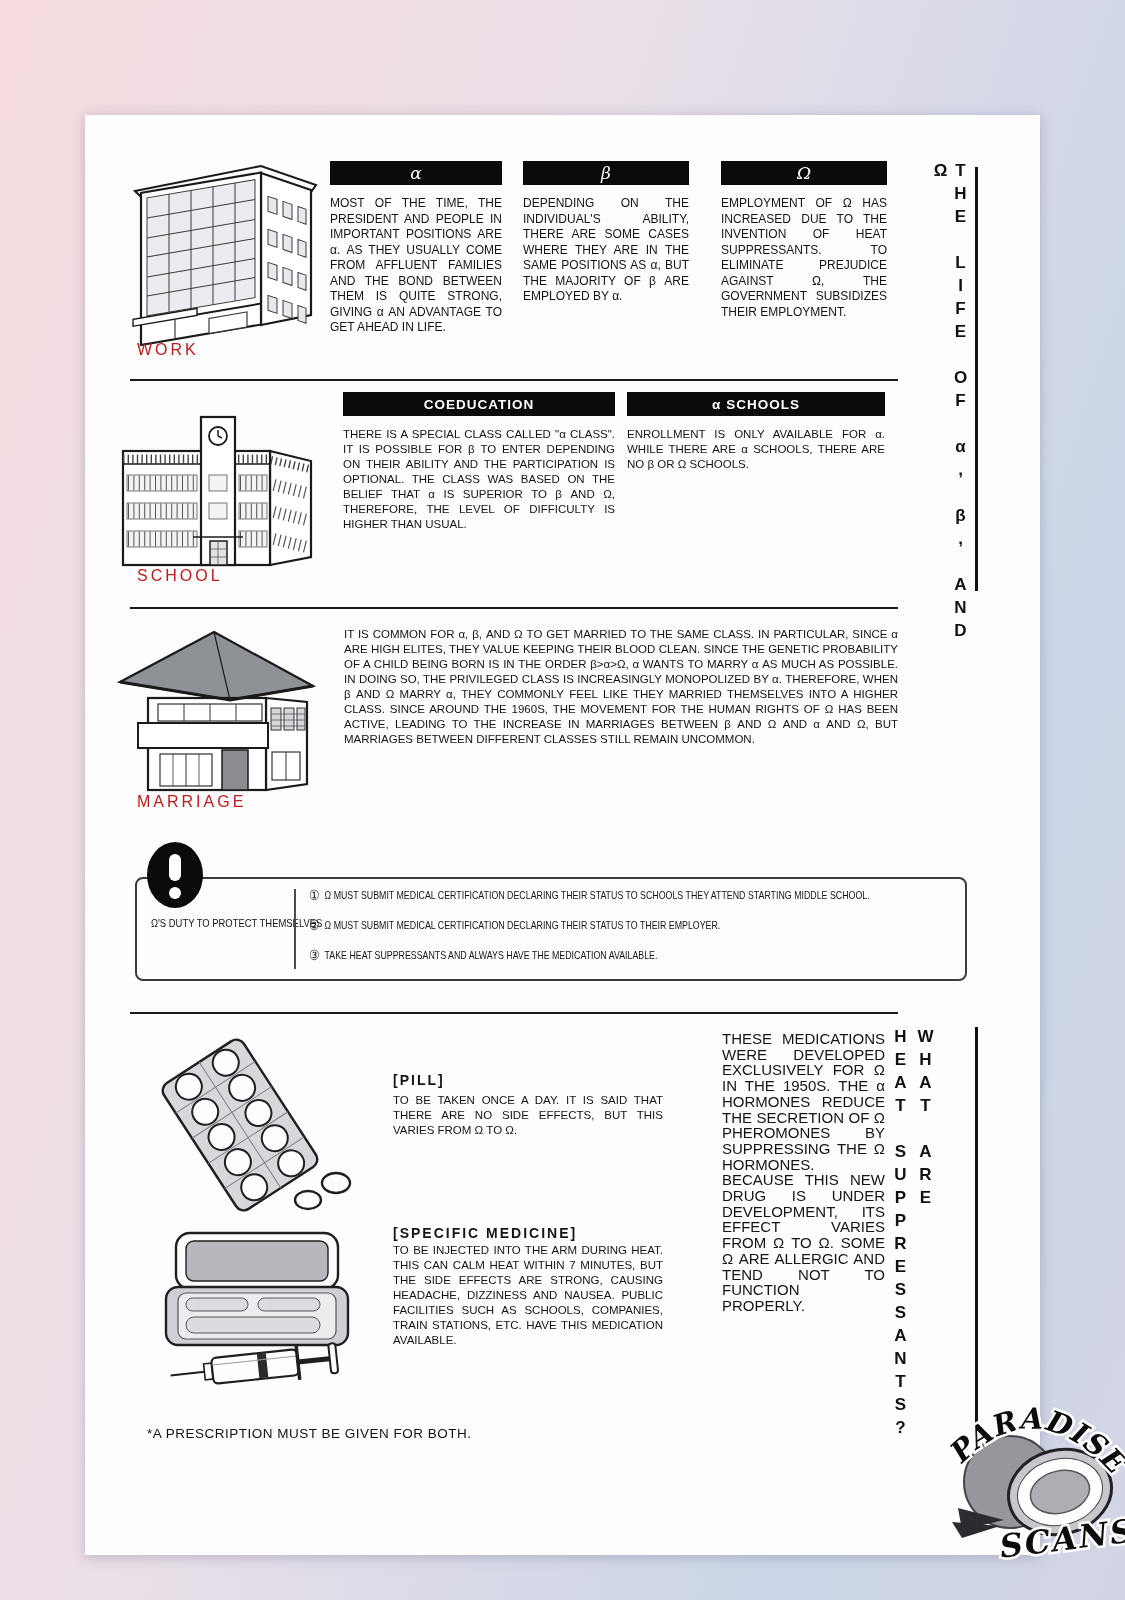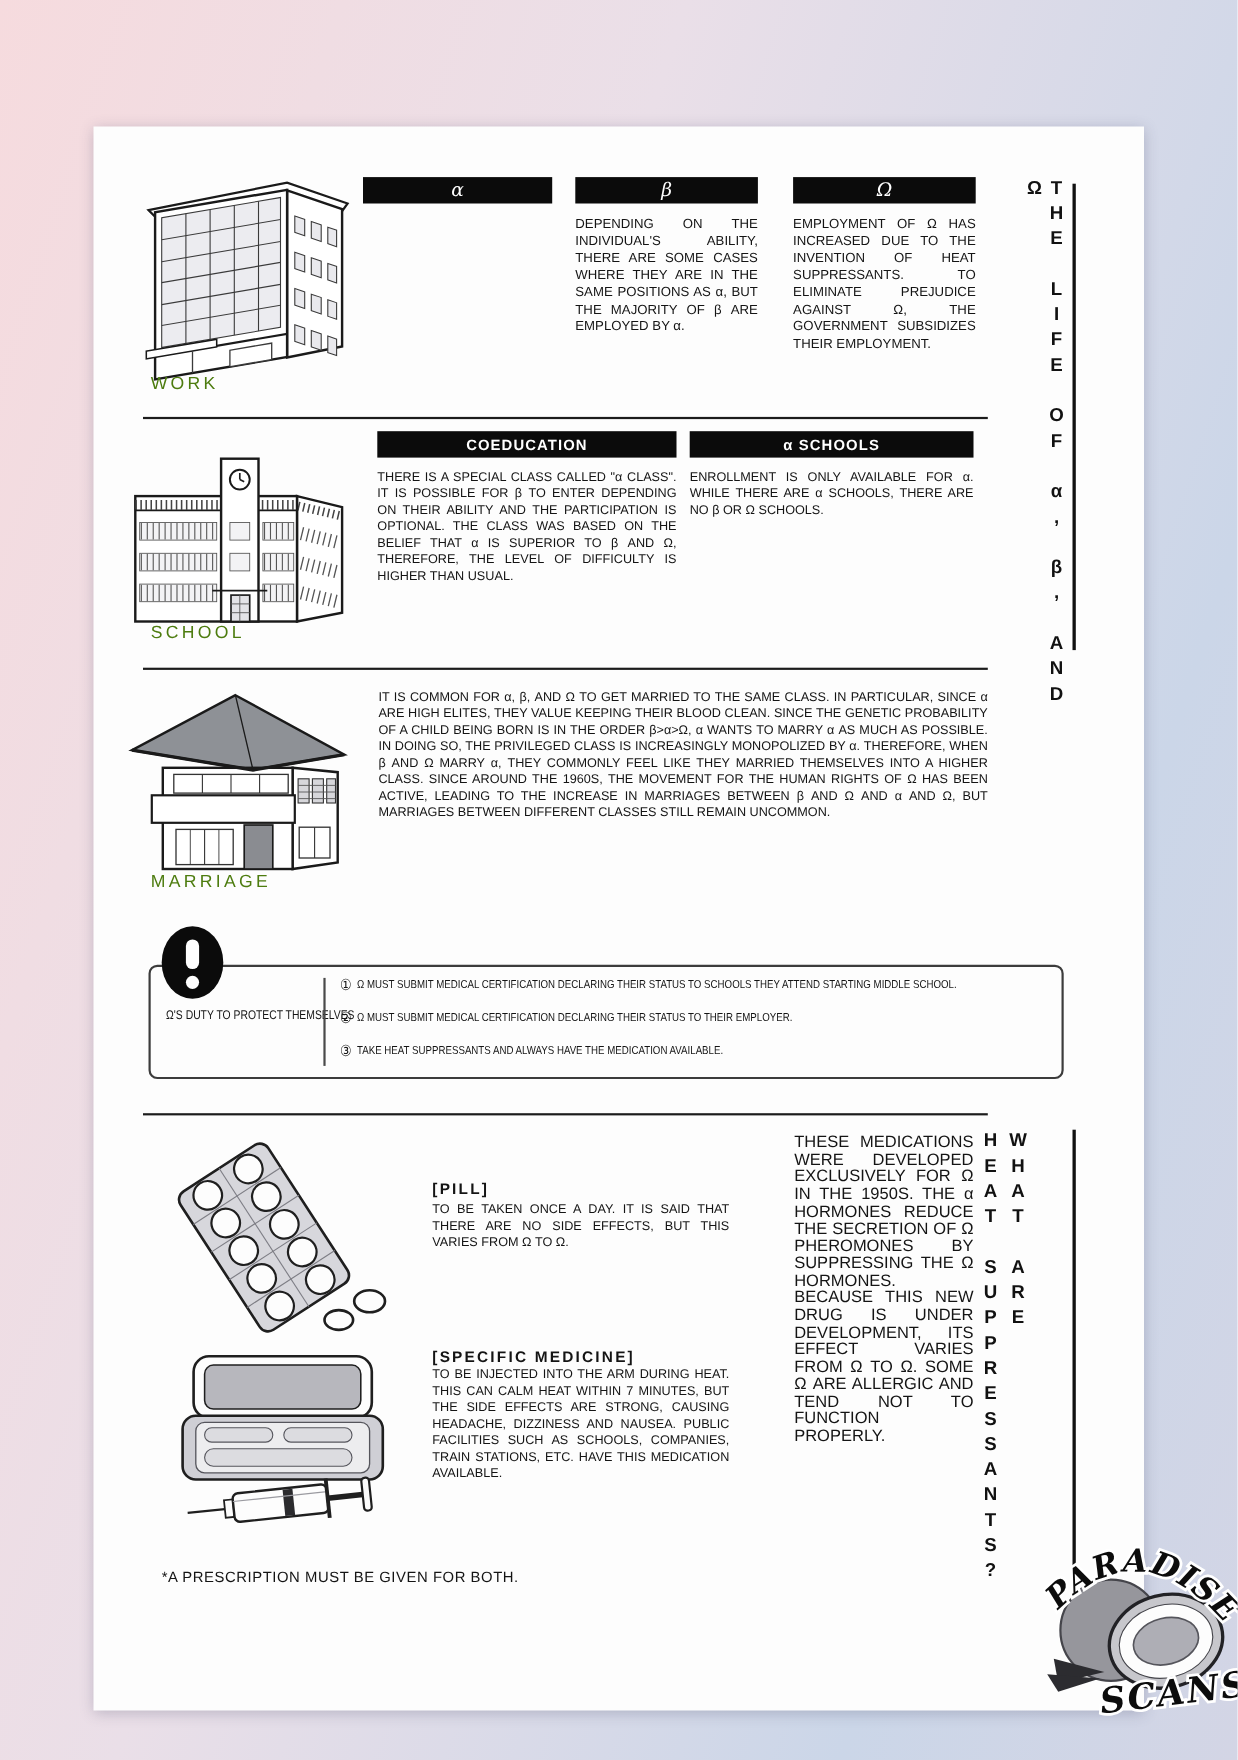--- a/index.html
+++ b/index.html
@@ -15,21 +15,21 @@
   }
   .bar{
     background:#0b0b0b;color:#fff;display:flex;align-items:center;justify-content:center;
     height:24px;margin-bottom:11px;
   }
   .greek-hdr{font-family:"DejaVu Serif",serif;font-style:italic;font-size:17px;}
   .school-hdr{font-weight:bold;font-size:13.5px;letter-spacing:1px;}
   .bodytext{font-size:12px;line-height:15.5px;text-align:justify;}
   .midtext{font-size:11.5px;line-height:15px;text-align:justify;}
   .note{font-size:15px;line-height:15.7px;text-align:justify;}
-  .illu-label{font-size:16px;letter-spacing:3px;color:#4d7c0f;}
+  .illu-label{font-size:16px;letter-spacing:3px;color:#b91c1c;}
   .hrule{height:2px;background:#1c1c1c;}
   .vrule{width:3px;background:#111;}
   .vtext{
     writing-mode:vertical-rl;text-orientation:upright;
     font-size:17px;letter-spacing:4px;font-weight:bold;color:#111;
   }
   .vtext div{margin:0 5px;}
   #duty-box{
     position:absolute;left:50px;top:762px;width:828px;height:100px;
     border:2px solid #3c3c3c;border-radius:8px;
@@ -88,20 +88,21 @@
       <rect x="86" y="186" width="38" height="15" fill="#fff" stroke="#3a3a3a" stroke-width="1.2"></rect>
       <line x1="52" y1="181" x2="52" y2="201" stroke="#3a3a3a" stroke-width="1.2"></line>
     </g>
   </svg>
   <div class="abs illu-label" style="left:52px;top:226px">WORK</div>
 
   <div class="abs" style="left:245px;top:46px;width:172px">
     <div class="bar">
       <span class="greek-hdr">α</span>
     </div>
+    <div class="bodytext">MOST OF THE TIME, THE PRESIDENT AND PEOPLE IN IMPORTANT POSITIONS ARE α. AS THEY USUALLY COME FROM AFFLUENT FAMILIES AND THE BOND BETWEEN THEM IS QUITE STRONG, GIVING α AN ADVANTAGE TO GET AHEAD IN LIFE.</div>
   </div>
   <div class="abs" style="left:438px;top:46px;width:166px">
     <div class="bar">
       <span class="greek-hdr">β</span>
     </div>
     <div class="bodytext">DEPENDING ON THE INDIVIDUAL'S ABILITY, THERE ARE SOME CASES WHERE THEY ARE IN THE SAME POSITIONS AS α, BUT THE MAJORITY OF β ARE EMPLOYED BY α.</div>
   </div>
   <div class="abs" style="left:636px;top:46px;width:166px">
     <div class="bar">
       <span class="greek-hdr">Ω</span>

